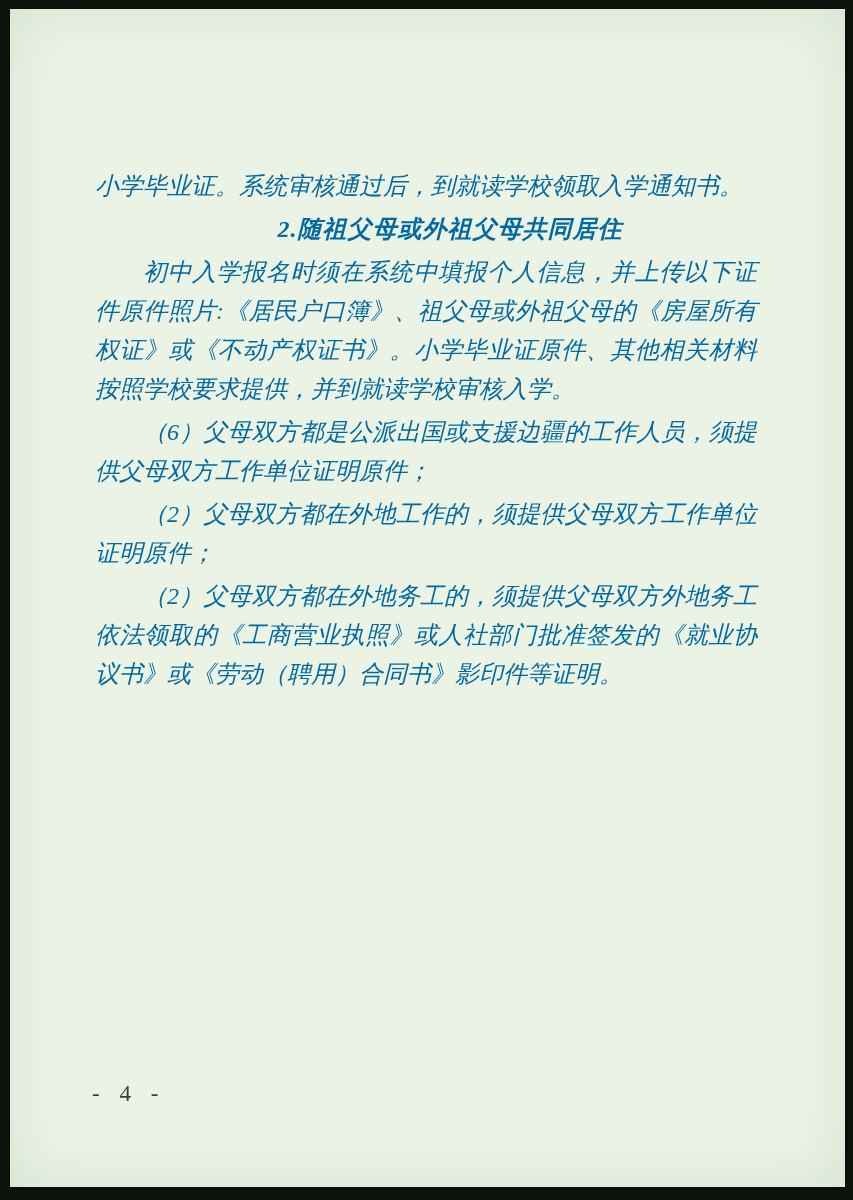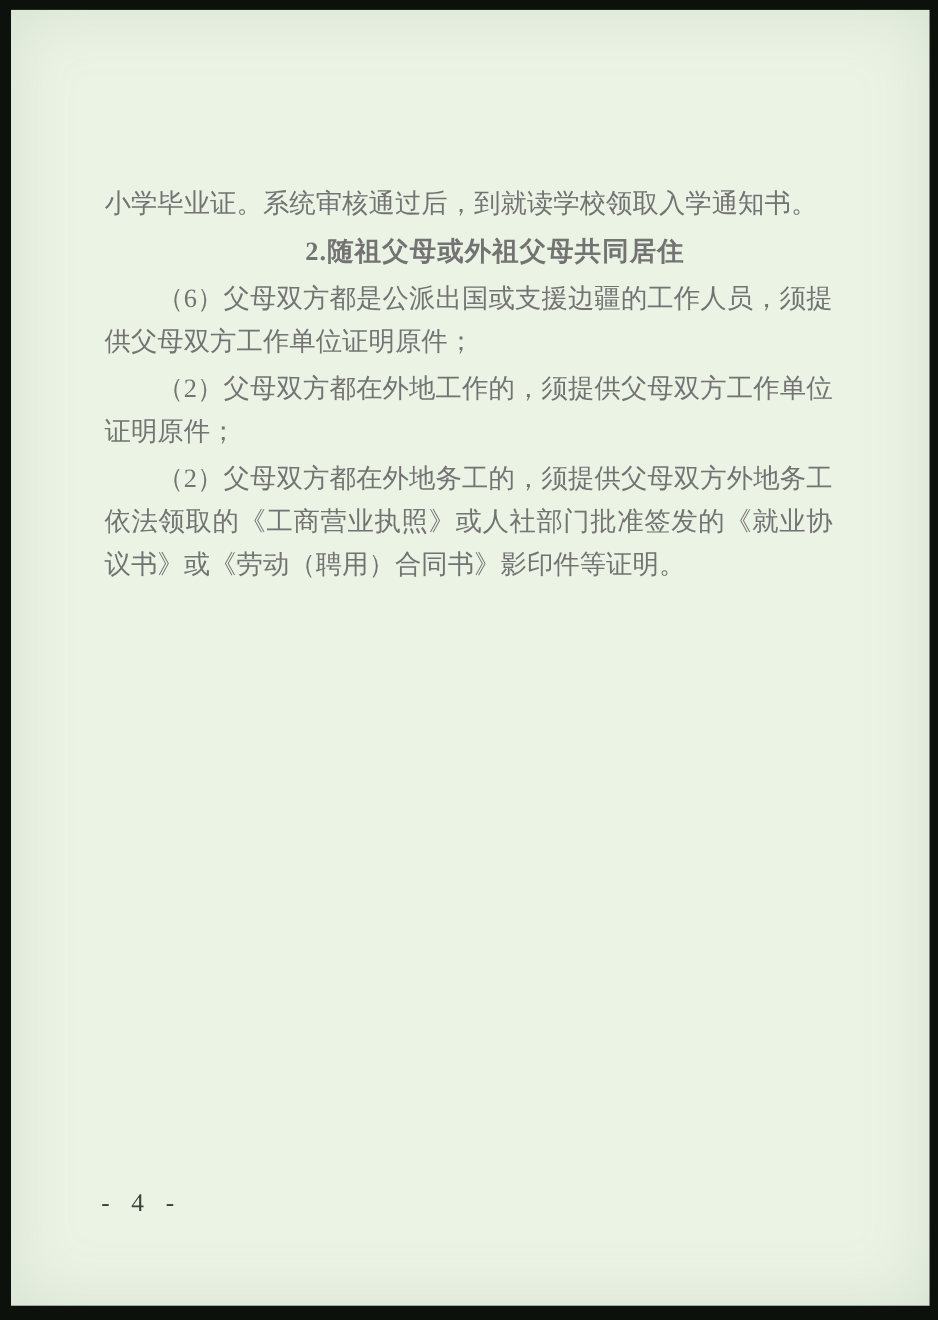--- a/index.html
+++ b/index.html
@@ -22,24 +22,25 @@
     right: 8px;
     bottom: 13px;
     background: #ebf3e5; 
     box-shadow: inset 0 0 60px rgba(120,150,115,0.18);
   }
   .content {
     position: absolute;
     left: 85px;
     top: 158px;
     width: 662px;
-    color: #737373;
+    color: #0369a1;
     font-size: 24px;
     line-height: 39px;
     text-align: justify;
+    font-style: italic;
   }
   .content p {
     margin: 0 0 4px 0;
     text-indent: 2em;
   }
   p.continuation {
     text-indent: 0;
     white-space: nowrap;
     overflow: hidden;
   }
@@ -66,20 +67,21 @@
 <div class="page">
   <div class="paper">
     <div class="content">
 
       <p class="continuation">小学毕业证。系统审核通过后，到就读学校领取入学通知书。</p>
 
       <p class="heading">2.随祖父母或外祖父母共同居住</p>
 
 
 
+      <p class="para">初中入学报名时须在系统中填报个人信息，并上传以下证件原件照片:《居民户口簿》、祖父母或外祖父母的《房屋所有权证》或《不动产权证书》。小学毕业证原件、其他相关材料按照学校要求提供，并到就读学校审核入学。</p>
 
       <p class="para">（6）父母双方都是公派出国或支援边疆的工作人员，须提供父母双方工作单位证明原件；</p>
 
       <p class="para">（2）父母双方都在外地工作的，须提供父母双方工作单位证明原件；</p>
 
       <p class="para">（2）父母双方都在外地务工的，须提供父母双方外地务工依法领取的《工商营业执照》或人社部门批准签发的《就业协议书》或《劳动（聘用）合同书》影印件等证明。</p>
 
 
     </div>
 

